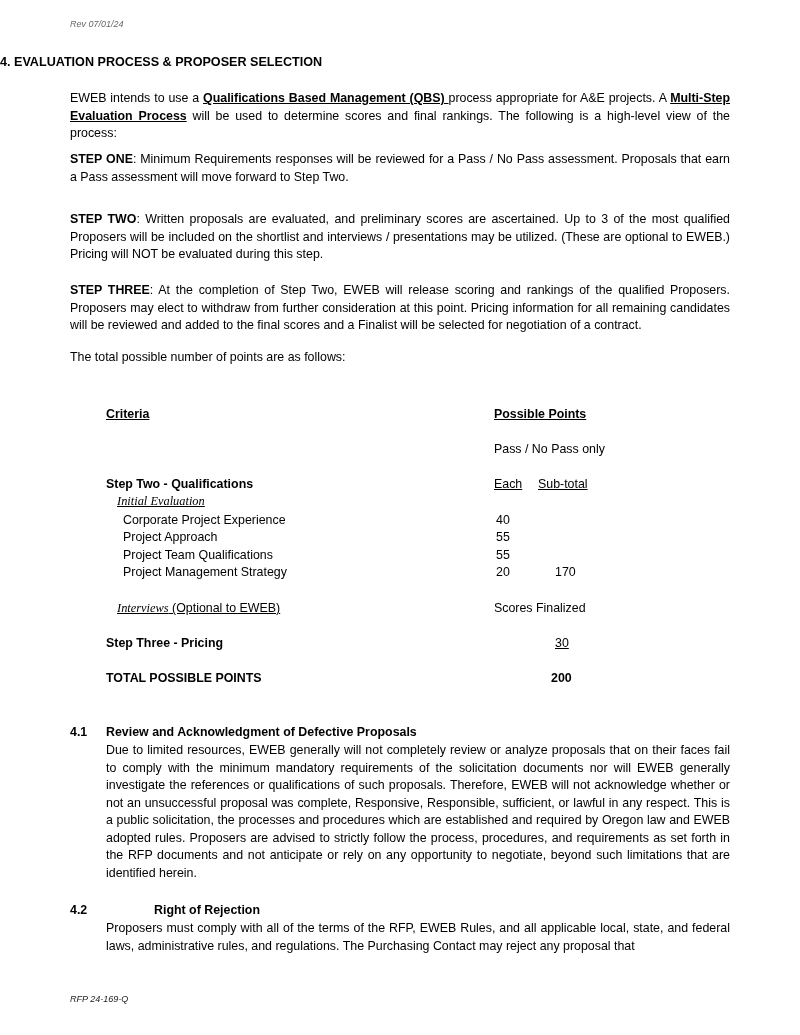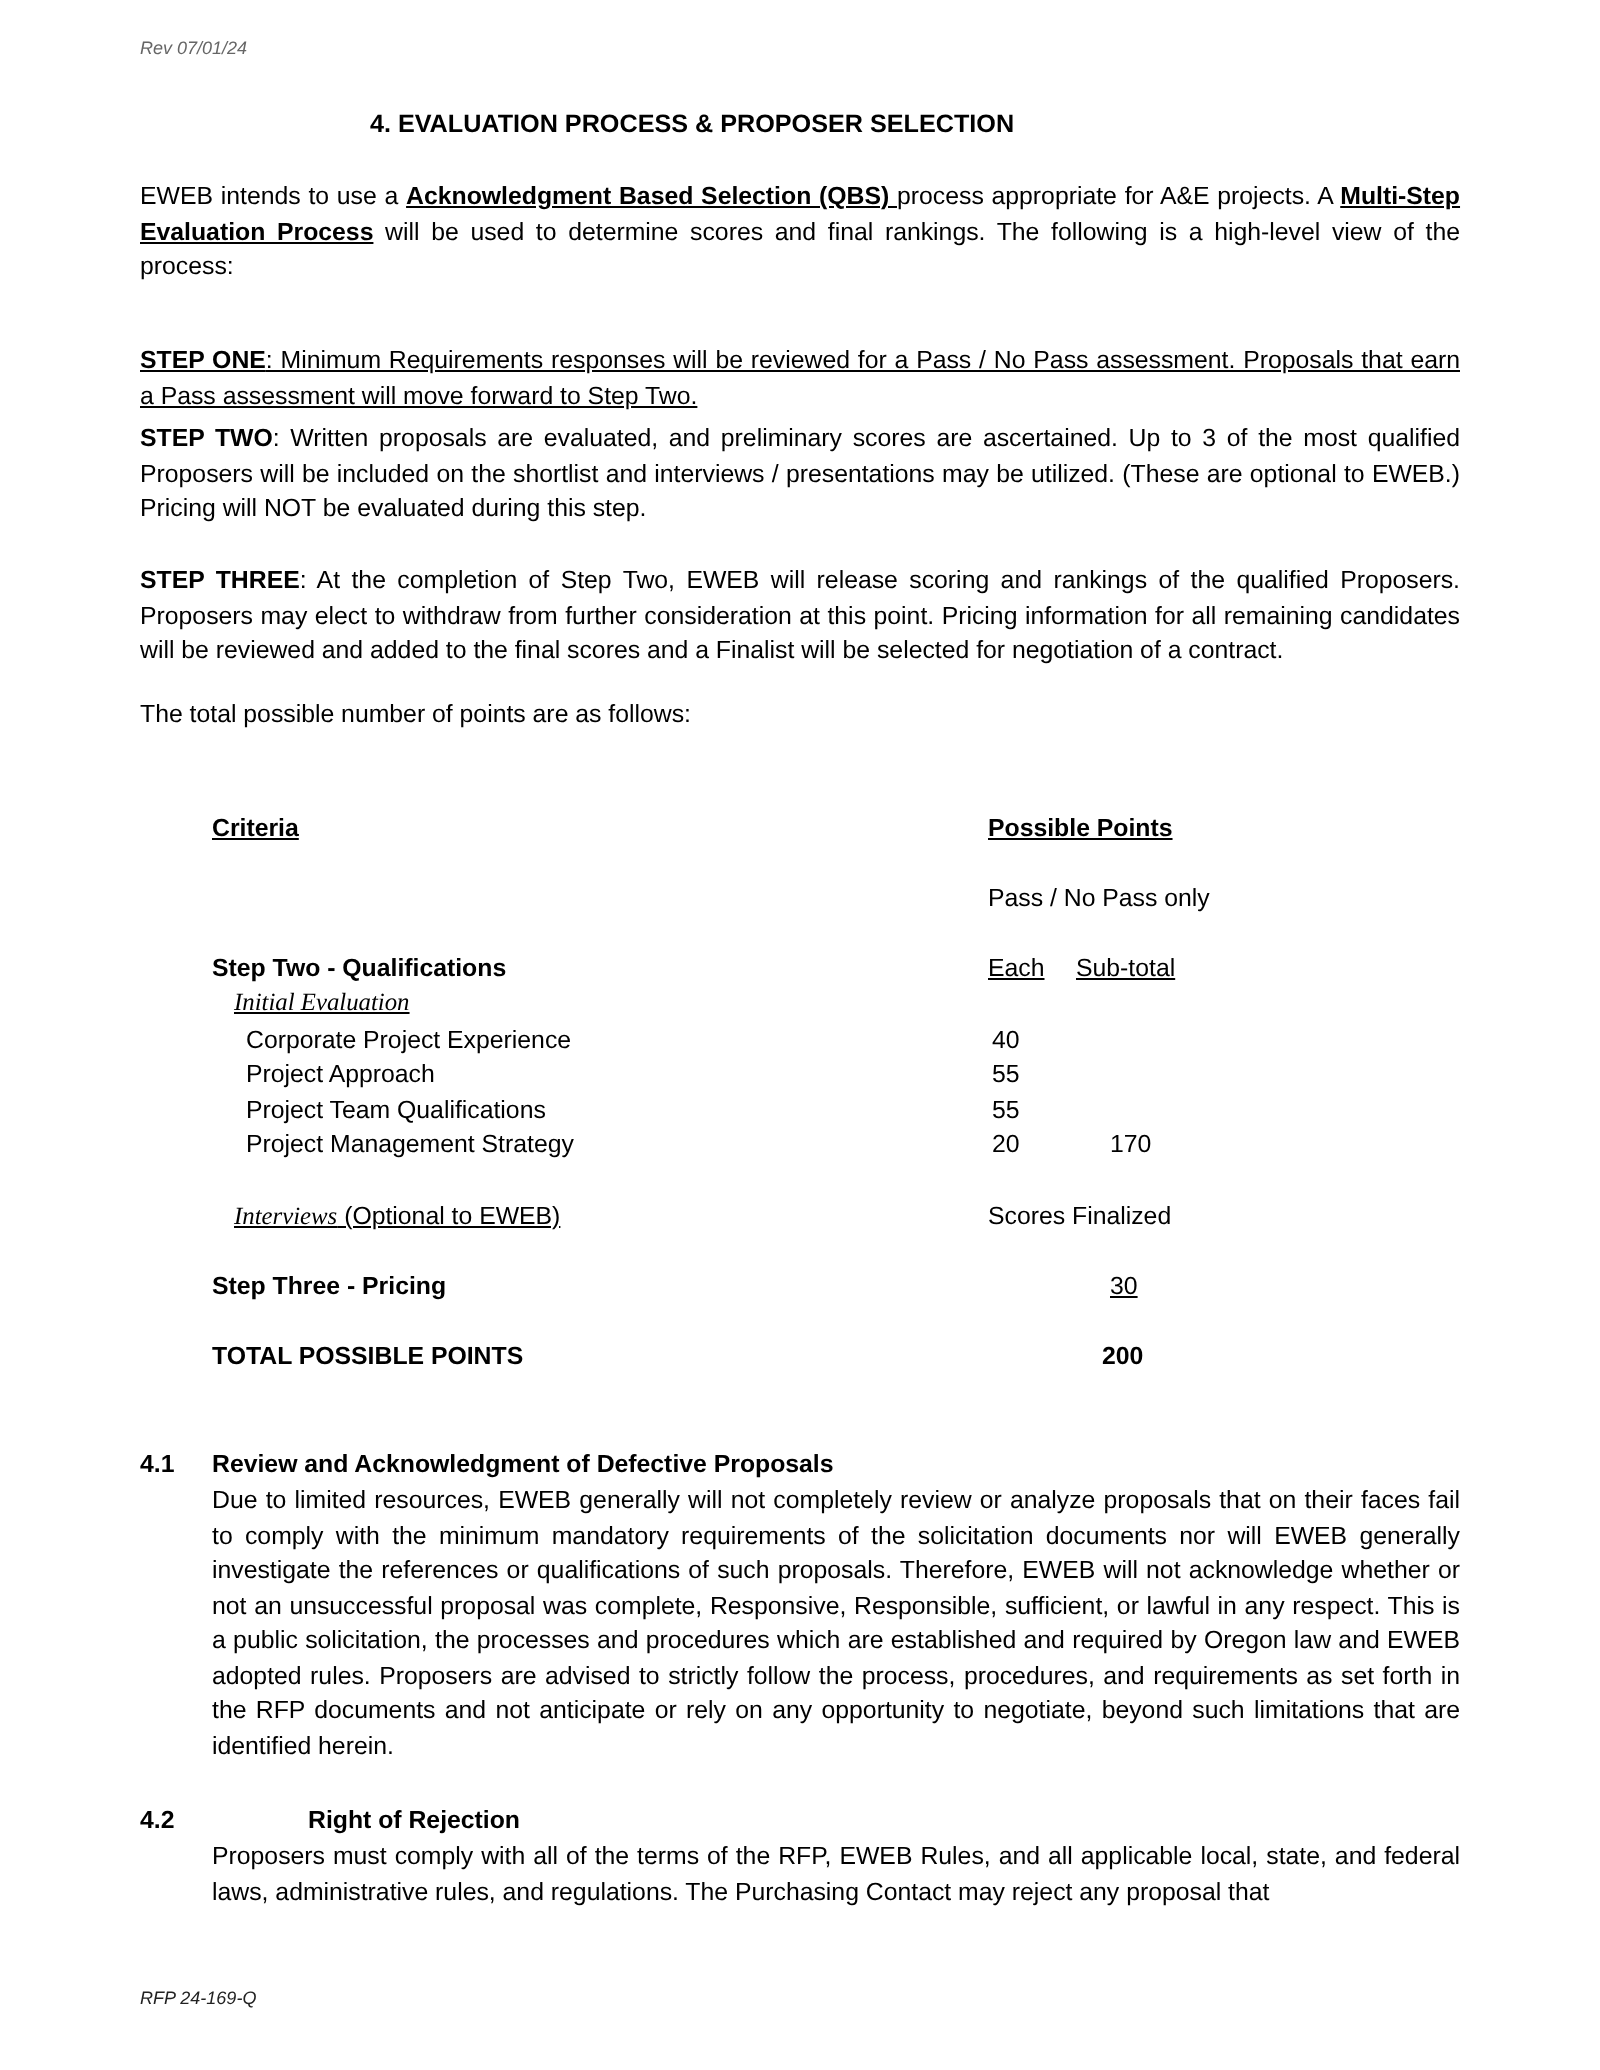--- a/index.html
+++ b/index.html
@@ -3,21 +3,21 @@
 <meta charset="utf-8">
 <style>
   html, body { margin: 0; padding: 0; background: #ffffff; }
   body {
     width: 800px; height: 1035px; position: relative; overflow: hidden;
     font-family: "Liberation Sans", sans-serif; color: #000; font-size: 12.4px;
   }
   .abs { position: absolute; }
   .rev { left: 70px; top: 19px; font-size: 9px; font-style: italic; color: #666; }
   .footer { left: 70px; top: 994px; font-size: 9px; font-style: italic; color: #222; }
-  .title { left: 0; width: 692px; top: 55px; text-align: center; font-weight: bold; font-size: 12.6px; }
+  .title { left: 0; width: 692px; top: 55px; text-align: left; font-weight: bold; font-size: 12.6px; }
   .para { left: 70px; width: 660px; line-height: 17.5px; text-align: justify; }
   .bu { font-weight: bold; text-decoration: underline; }
   .b { font-weight: bold; }
   .u { text-decoration: underline; }
   .i { font-style: italic; font-family: Liberation Serif, serif; }
   .row { position: absolute; left: 0; width: 640px; height: 17px; line-height: 17px; }
   .c1 { position: absolute; left: 106px; }
   .c1i { position: absolute; left: 117px; }
   .c1ii { position: absolute; left: 123px; }
   .c2 { position: absolute; left: 494px; }
@@ -30,24 +30,24 @@
   .sec-body { position: absolute; left: 106px; width: 624px; line-height: 17.5px; text-align: justify; }
 </style>
 </head>
 <body>
 
 <div class="abs rev">Rev 07/01/24</div>
 
 <div class="abs title">4.   EVALUATION PROCESS &amp; PROPOSER SELECTION</div>
 
 <div class="abs para" style="top:90px;">
-  <span>EWEB intends to use a </span><span class="bu">Acknowledgment Based Selection (QBS) </span><span>process appropriate for A&amp;E projects. A </span><span class="bu">Multi-Step Evaluation Process</span><span> will be used to determine scores and final rankings. The following is a high-level view of the process:</span>
+  <span>EWEB intends to use a </span><span class="bu">Qualifications Based Management (QBS) </span><span>process appropriate for A&amp;E projects. A </span><span class="bu">Multi-Step Evaluation Process</span><span> will be used to determine scores and final rankings. The following is a high-level view of the process:</span>
 </div>
 
-<div class="abs para" style="top:172px;text-decoration:underline;">
+<div class="abs para" style="top:151px;">
   <span class="b">STEP ONE</span><span>: Minimum Requirements responses will be reviewed for a Pass / No Pass assessment. Proposals that earn a Pass assessment will move forward to Step Two.</span>
 </div>
 
 <div class="abs para" style="top:211px;">
   <span class="b">STEP TWO</span><span>: Written proposals are evaluated, and preliminary scores are ascertained. Up to 3 of the most qualified Proposers will be included on the shortlist and interviews / presentations may be utilized. (These are optional to EWEB.)  Pricing will NOT be evaluated during this step.</span>
 </div>
 
 <div class="abs para" style="top:282px;">
   <span class="b">STEP THREE</span><span>: At the completion of Step Two, EWEB will release scoring and rankings of the qualified Proposers. Proposers may elect to withdraw from further consideration at this point. Pricing information for all remaining candidates will be reviewed and added to the final scores and a Finalist will be selected for negotiation of a contract.</span>
 </div>

